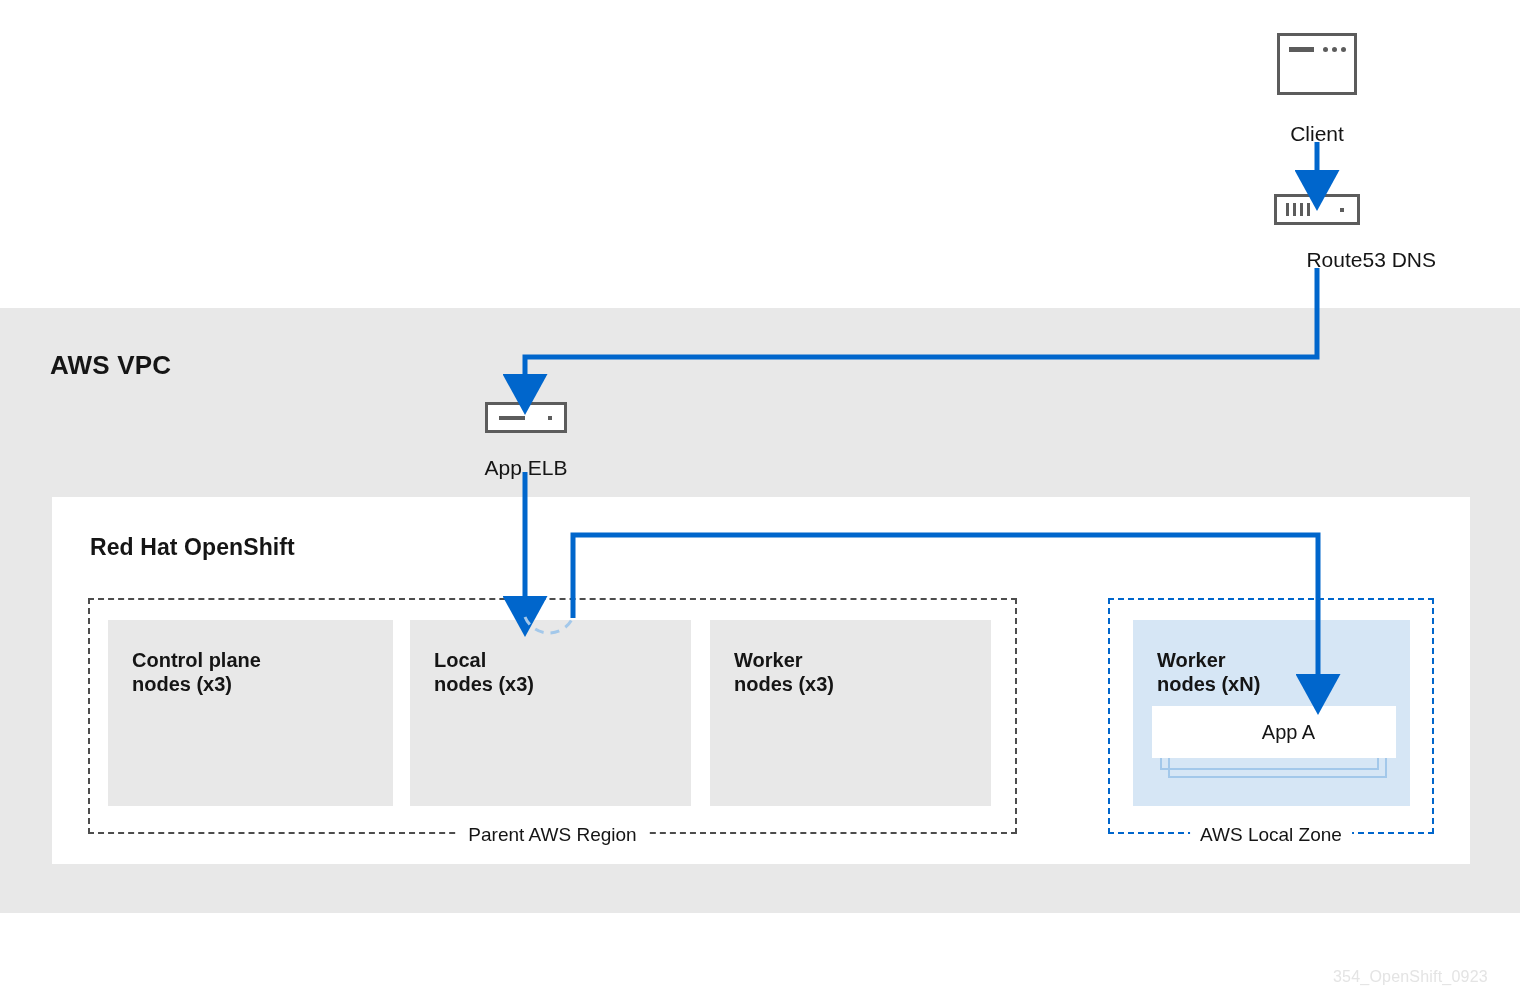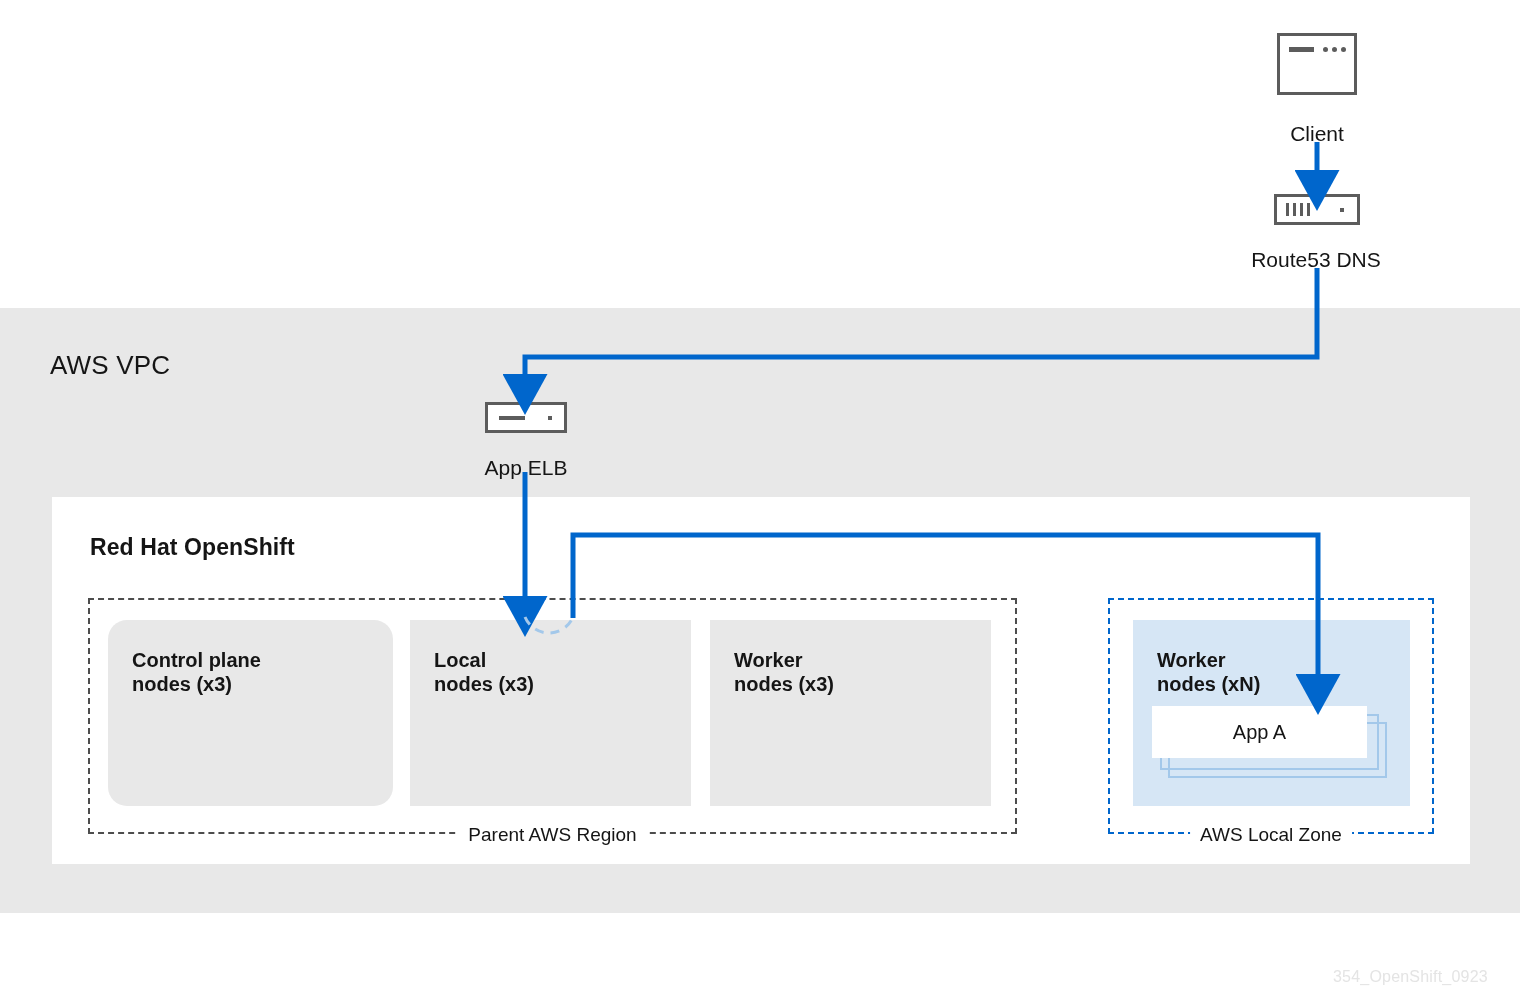--- a/index.html
+++ b/index.html
@@ -39,21 +39,21 @@
     top: 308px;
     width: 1520px;
     height: 605px;
     background: #e8e8e8;
     z-index: 1;
   }
   .vpc-title {
     left: 50px;
     top: 350px;
     font-size: 26px;
-    font-weight: normal;
+    font-weight: bold;
     letter-spacing: 0.2px;
     color: #151515;
     z-index: 5;
   }
 
   
   .ocp-panel {
     left: 52px;
     top: 497px;
     width: 1418px;
@@ -111,21 +111,21 @@
   .nodebox-label {
     position: absolute;
     left: 24px;
     top: 28px;
     font-size: 20px;
     font-weight: bold;
     line-height: 1.22;
     color: #151515;
     white-space: pre-line;
   }
-  .nb-control { left: 108px; top: 620px; width: 285px; height: 186px; border-radius: 19px; }
+  .nb-control { left: 108px; top: 620px; width: 285px; height: 186px; }
   .nb-infra   { left: 410px; top: 620px; width: 281px; height: 186px; }
   .nb-worker  { left: 710px; top: 620px; width: 281px; height: 186px; }
 
   
   .nb-lz {
     left: 1133px;
     top: 620px;
     width: 277px;
     height: 186px;
     background: #d6e6f5;
@@ -168,20 +168,21 @@
     top: 0;
     width: 215px;
     height: 52px;
     background: #ffffff;
     z-index: 3;
     display: flex;
     align-items: center;
     justify-content: center;
     font-size: 20px;
     color: #151515;
+    padding-left: 29px;
   }
 
   
   .icon-node {
     position: absolute;
     z-index: 30;
   }
   .icon-caption {
     position: absolute;
     font-size: 21px;
@@ -250,21 +251,21 @@
     background: #5c5c5c;
   }
   .icon-dns .dot {
     position: absolute;
     right: 13px;
     top: 11px;
     width: 4px;
     height: 4px;
     background: #5c5c5c;
   }
-  .cap-dns { left: 1196px; top: 236px; width: 240px; }
+  .cap-dns { left: 1196px; top: 236px; width: 240px; text-align: right; }
 
   
   .icon-elb {
     left: 485px;
     top: 402px;
     width: 82px;
     height: 31px;
     border: 3px solid #5c5c5c;
     background: #ffffff;
     box-sizing: border-box;

